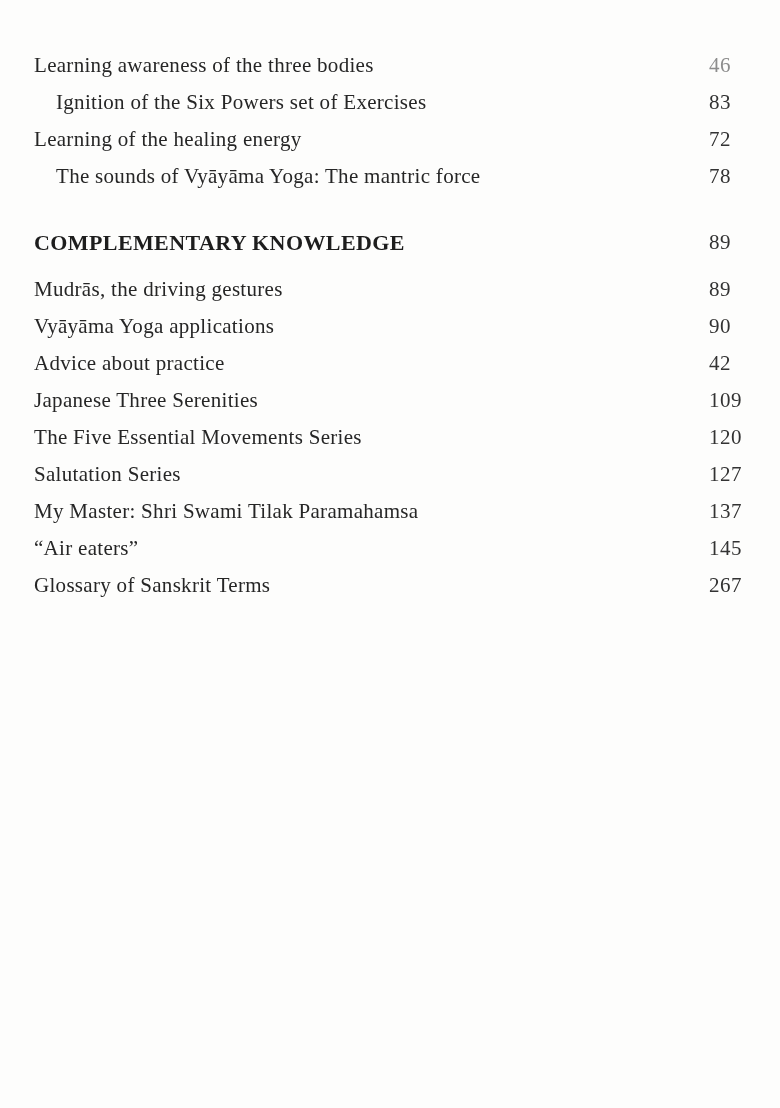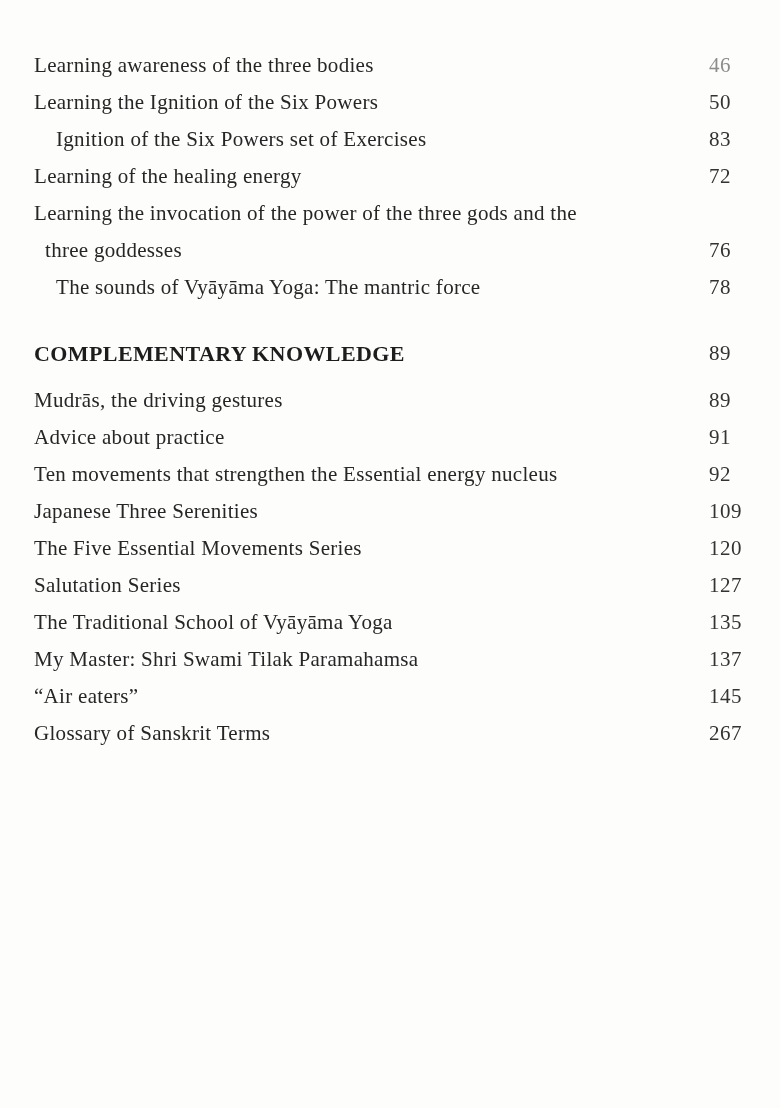--- a/index.html
+++ b/index.html
@@ -55,74 +55,59 @@
 </style>
 </head>
 <body>
 
 <div class="book-page">
   <div class="toc-list">
       <div class="row entry">
         <div class="title">Learning awareness of the three bodies</div>
         <div class="page muted">46</div>
       </div>
-      <div class="row entry">
-        <div class="title">Learning the Ignition of the Six Powers</div>
-        <div class="page">50</div>
-      </div>
       <div class="row entry-italic">
         <div class="title">Ignition of the Six Powers set of Exercises</div>
         <div class="page">83</div>
       </div>
       <div class="row entry">
         <div class="title">Learning of the healing energy</div>
         <div class="page">72</div>
-      </div>
-      <div class="row entry-wrap">
-        <div class="title">
-          <div class="l1">Learning the invocation of the power of the three gods and the</div>
-          <div class="l2">three goddesses</div>
-        </div>
-        <div class="page">76</div>
       </div>
       <div class="row entry-italic">
         <div class="title">The sounds of Vyāyāma Yoga: The mantric force</div>
         <div class="page">78</div>
       </div>
       <div class="row header">
         <div class="title">COMPLEMENTARY KNOWLEDGE</div>
         <div class="page">89</div>
       </div>
       <div class="row entry">
         <div class="title">Mudrās, the driving gestures</div>
         <div class="page">89</div>
       </div>
       <div class="row entry">
-        <div class="title">Advice about practice</div>
-        <div class="page">91</div>
+        <div class="title">Vyāyāma Yoga applications</div>
+        <div class="page">90</div>
       </div>
       <div class="row entry">
-        <div class="title">Ten movements that strengthen the Essential energy nucleus</div>
-        <div class="page">92</div>
+        <div class="title">Advice about practice</div>
+        <div class="page">42</div>
       </div>
       <div class="row entry">
         <div class="title">Japanese Three Serenities</div>
         <div class="page">109</div>
       </div>
       <div class="row entry">
         <div class="title">The Five Essential Movements Series</div>
         <div class="page">120</div>
       </div>
       <div class="row entry">
         <div class="title">Salutation Series</div>
         <div class="page">127</div>
-      </div>
-      <div class="row entry">
-        <div class="title">The Traditional School of Vyāyāma Yoga</div>
-        <div class="page">135</div>
       </div>
       <div class="row entry">
         <div class="title">My Master: Shri Swami Tilak Paramahamsa</div>
         <div class="page">137</div>
       </div>
       <div class="row entry">
         <div class="title">“Air eaters”</div>
         <div class="page">145</div>
       </div>
       <div class="row entry">

